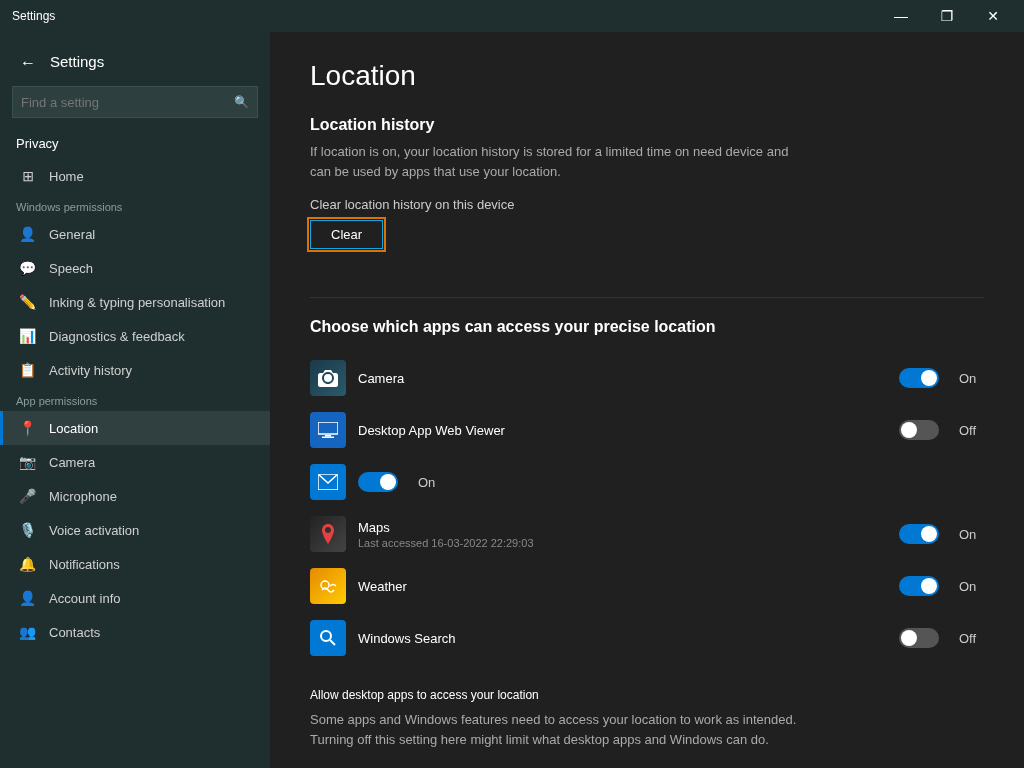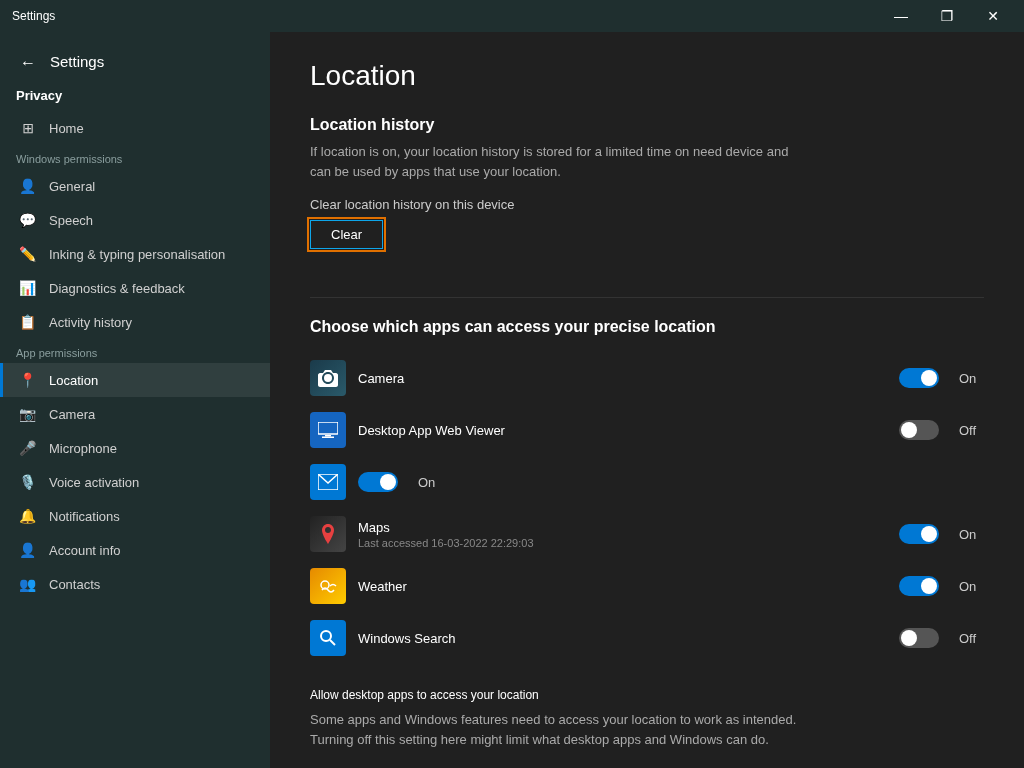--- a/index.html
+++ b/index.html
@@ -114,21 +114,21 @@
 
     .sidebar-section-label {
       font-size: 11px;
       color: #8a9e9e;
       padding: 8px 24px 4px 16px;
       text-transform: none;
     }
 
     .privacy-label {
       font-size: 13px;
-      font-weight: 700;
+      font-weight: 400;
       color: #ffffff;
       padding: 6px 16px 8px 16px;
     }
 
     .nav-item {
       display: flex;
       align-items: center;
       gap: 12px;
       padding: 8px 16px;
       cursor: pointer;
@@ -313,20 +313,24 @@
 </div>
 
 <div class="app-body">
 
   <div class="sidebar">
     <div class="sidebar-header">
       <button class="back-btn">←</button>
       <span class="app-title">Settings</span>
     </div>
 
+    <div class="search-box">
+      <input class="search-input" type="text" placeholder="Find a setting" style="">
+      <button class="search-icon-btn">🔍</button>
+    </div>
 
     <div class="privacy-label">Privacy</div>
 
     <div class="nav-item">
       <span class="nav-icon">⊞</span>
       <span>Home</span>
     </div>
 
     <div class="sidebar-section-label">Windows permissions</div>
 

